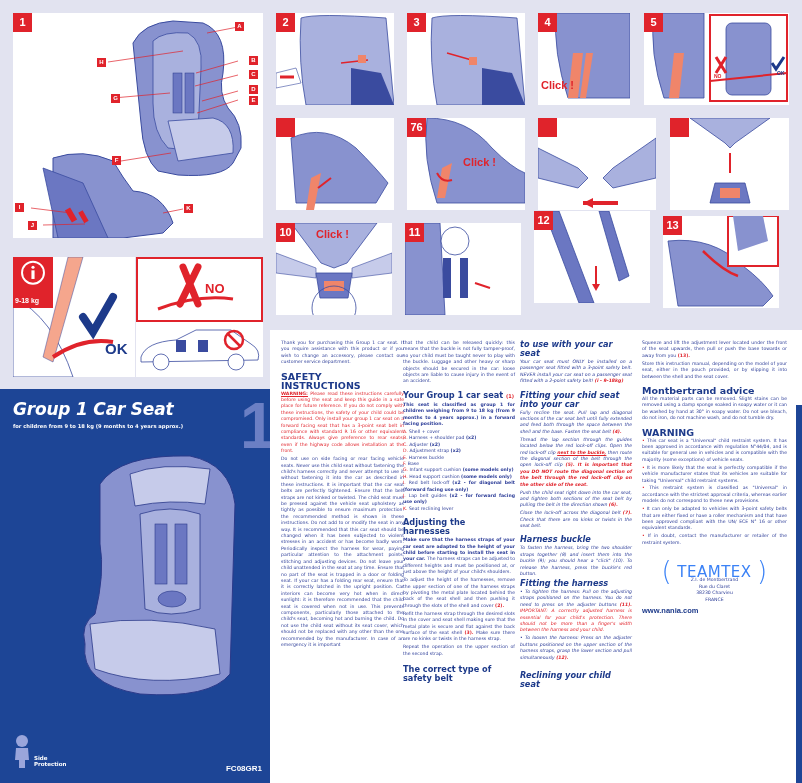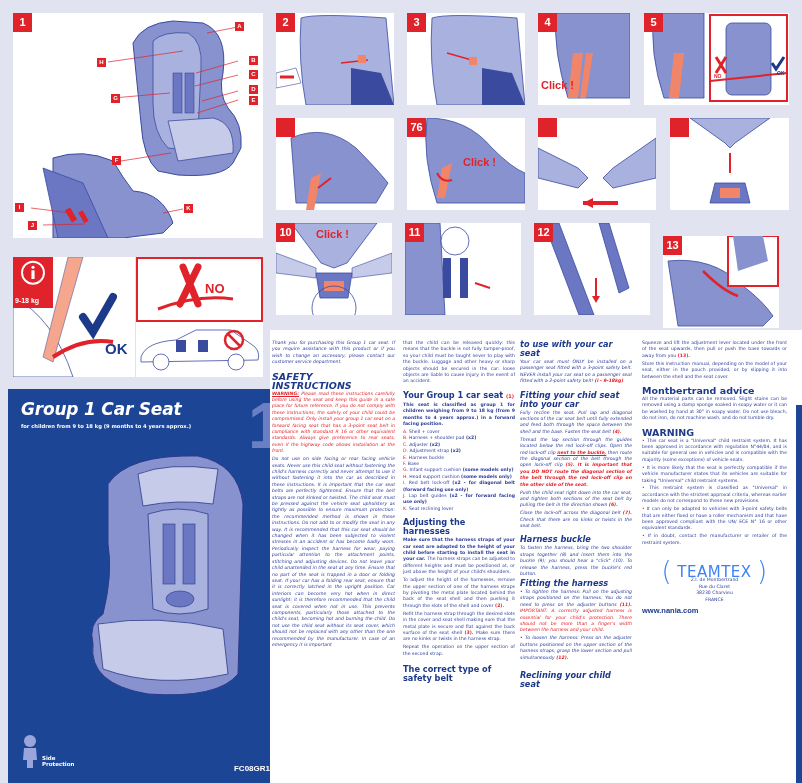--- a/index.html
+++ b/index.html
@@ -8,21 +8,21 @@
 
   .panel { position: absolute; background: #fff; overflow: hidden; }
   .num { position: absolute; left: 0; top: 0; background: #e0232b; color: #fff; font-family: "Liberation Sans", sans-serif; font-weight: bold; font-size: 11px; width: 19px; height: 19px; line-height: 19px; text-align: center; z-index: 3; }
   .num.blank { color: transparent; }
   .panel svg { position: absolute; left: 0; top: 0; width: 100%; height: 100%; }
   .click { position: absolute; color: #e0232b; font-family: "Liberation Sans", sans-serif; font-weight: bold; font-size: 11px; z-index: 2; }
 
   .letter { position: absolute; background: #e0232b; color: #fff; font-family: "Liberation Sans", sans-serif; font-weight: bold; font-size: 6px; width: 9px; height: 9px; line-height: 9px; text-align: center; z-index: 3; }
 
   
-  .cover { position: absolute; left: 8px; top: 389px; width: 270px; height: 394px; background: #1d4596; overflow: hidden; }
+  .cover { position: absolute; left: 0; top: 389px; width: 270px; height: 394px; background: #1d4596; overflow: hidden; }
   .cover-title { position: absolute; left: 13px; top: 10px; color: #fff; font-family: "DejaVu Sans", sans-serif; font-style: italic; font-weight: bold; font-size: 17px; letter-spacing: -0.2px; }
   .cover-sub { position: absolute; left: 13px; top: 34px; color: #fff; font-size: 5.2px; font-weight: bold; }
   .cover-bignum { position: absolute; left: 240px; top: 5px; color: #6b7fc4; font-family: "Liberation Sans", sans-serif; font-weight: bold; font-size: 64px; line-height: 64px; }
   .cover-code { position: absolute; right: 8px; bottom: 10px; color: #fff; font-family: "Liberation Sans", sans-serif; font-weight: bold; font-size: 8px; }
   .side-prot { position: absolute; left: 34px; bottom: 16px; color: #fff; font-size: 5.5px; font-weight: bold; line-height: 6px; }
 
   
   .textarea { position: absolute; left: 270px; top: 330px; width: 532px; height: 453px; background: #fff; }
   .col { position: absolute; top: 10px; font-family: "DejaVu Sans", sans-serif; font-size: 4.6px; line-height: 6.4px; color: #30409a; text-align: justify; }
   .col p { margin-bottom: 1.5px; }
@@ -236,42 +236,42 @@
 <div class="panel" style="left:405px;top:223px;width:116px;height:92px;">
   <div class="num">11</div>
   <svg viewBox="0 0 116 92">
     <path d="M0 0 L35 0 L40 92 L0 92 Z" fill="#8892cf" stroke="#3a4b9f" stroke-width="0.8"></path>
     <circle cx="50" cy="18" r="14" fill="#fff" stroke="#3a4b9f" stroke-width="0.8"></circle>
     <rect x="38" y="35" width="8" height="40" fill="#3a4b9f"></rect>
     <rect x="55" y="35" width="8" height="40" fill="#3a4b9f"></rect>
     <path d="M70 60 L85 65" stroke="#e0232b" stroke-width="2"></path>
   </svg>
 </div>
-<div class="panel" style="left:534px;top:223px;width:116px;height:92px;">
+<div class="panel" style="left:534px;top:211px;width:116px;height:92px;">
   <div class="num">12</div>
   <svg viewBox="0 0 116 92">
     <path d="M10 0 L25 0 L60 92 L45 92 Z" fill="#6b77c2" stroke="#3a4b9f" stroke-width="0.8"></path>
     <path d="M65 0 L75 0 L95 65 L85 70 Z" fill="#6b77c2" stroke="#3a4b9f" stroke-width="0.8"></path>
     <line x1="62" y1="55" x2="62" y2="75" stroke="#e0232b" stroke-width="2"></line>
     <path d="M58 73 L66 73 L62 80 Z" fill="#e0232b"></path>
   </svg>
 </div>
-<div class="panel" style="left:663px;top:236px;width:116px;height:92px;">
+<div class="panel" style="left:663px;top:216px;width:116px;height:92px;">
   <div class="num">13</div>
   <svg viewBox="0 0 116 92">
     <path d="M5 25 Q50 20 80 50 Q100 65 110 80 L100 90 L15 90 Z" fill="#8892cf" stroke="#3a4b9f" stroke-width="0.8"></path>
     <path d="M40 35 Q60 55 75 60" stroke="#e0232b" stroke-width="2.5" fill="none"></path>
     <rect x="65" y="0" width="50" height="50" fill="#fff" stroke="#e0232b" stroke-width="2"></rect>
     <path d="M70 0 L100 0 L105 25 L75 35 Z" fill="#8892cf"></path>
   </svg>
 </div>
 
 <div class="textarea">
 
-  <div class="col" style="left:2px;width:123px;font-style:italic;">
+  <div class="col" style="left:11px;width:123px;">
     <p>Thank you for purchasing this Group 1 car seat. If you require assistance with this product or if you wish to change an accessory, please contact our customer service department.</p>
     <h2 class="big">SAFETY INSTRUCTIONS</h2>
     <p class="red"><span class="b u">WARNING:</span> <span>Please read these instructions carefully before using the seat and keep this guide in a safe place for future reference. If you do not comply with these instructions, the safety of your child could be compromised. Only install your group 1 car seat on a forward facing seat that has a 3-point seat belt in compliance with standard R 16 or other equivalent standards. Always give preference to rear seats, even if the highway code allows installation at the front.</span></p>
     <p>Do not use on side facing or rear facing vehicle seats. Never use this child seat without fastening the child's harness correctly and never attempt to use it without fastening it into the car as described in these instructions. It is important that the car seat belts are perfectly tightened. Ensure that the belt straps are not kinked or twisted. The child seat must be pressed against the vehicle seat upholstery as tightly as possible to ensure maximum protection: the recommended method is shown in these instructions. Do not add to or modify the seat in any way. It is recommended that this car seat should be changed when it has been subjected to violent stresses in an accident or has become badly worn. Periodically inspect the harness for wear, paying particular attention to the attachment points, stitching and adjusting devices. Do not leave your child unattended in the seat at any time. Ensure that no part of the seat is trapped in a door or folding seat. If your car has a folding rear seat, ensure that it is correctly latched in the upright position. Car interiors can become very hot when in direct sunlight: it is therefore recommended that the child seat is covered when not in use. This prevents components, particularly those attached to the child's seat, becoming hot and burning the child. Do not use the child seat without its seat cover, which should not be replaced with any other than the one recommended by the manufacturer. In case of an emergency it is important</p>
   </div>
 
   <div class="col" style="left:133px;width:112px;">
     <p>that the child can be released quickly: this means that the buckle is not fully tamper-proof, so your child must be taught never to play with the buckle. Luggage and other heavy or sharp objects should be secured in the car: loose objects are liable to cause injury in the event of an accident.</p>
     <h2><span>Your Group 1 car seat</span> <span class="red" style="font-size:5px">(1)</span></h2>
     <p class="b">This seat is classified as group 1 for children weighing from 9 to 18 kg (from 9 months to 4 years approx.) in a forward facing position.</p>

